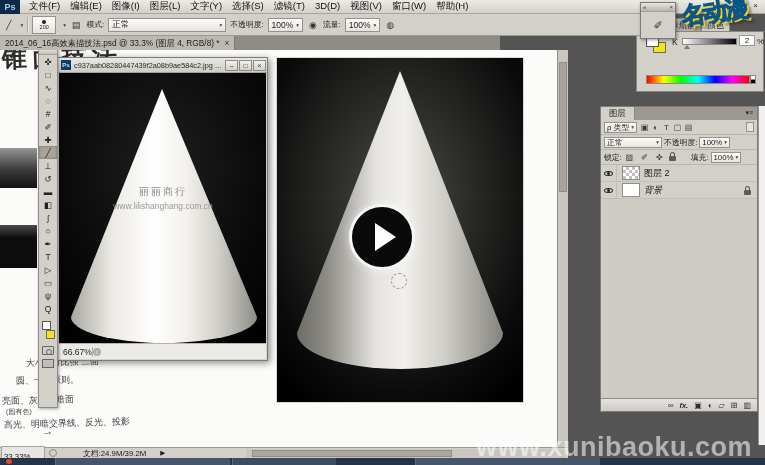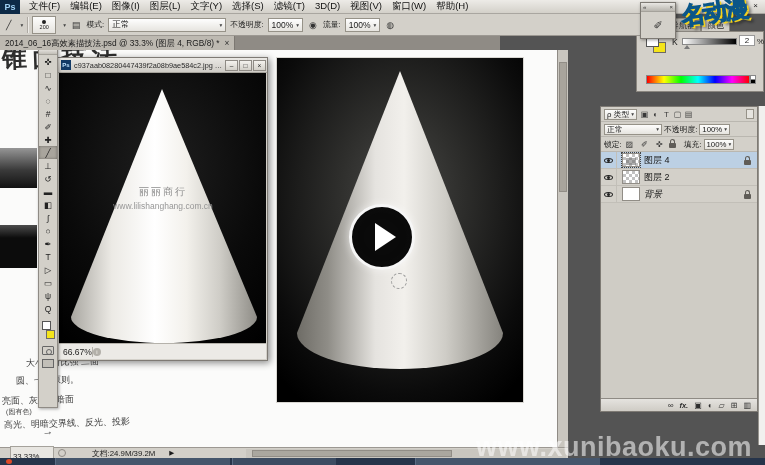--- a/index.html
+++ b/index.html
@@ -127,21 +127,21 @@
   .l-thumb.layer1::after{content:'';position:absolute;left:2px;top:5px;width:12px;height:3px;background:rgba(90,90,90,.4)}
   .l-name{font-size:9px;color:#161616}
   .l-name.it{font-style:italic}
   .l-lock{margin-left:auto;margin-right:6px}
   #lp-empty{flex:1;background:#cfccc5}
   #lp-bottom{height:13px;border-top:1px solid #8f8b85;background:linear-gradient(#e5e3df,#cfccc5);display:flex;justify-content:flex-end;align-items:center;gap:6px;padding-right:6px;font-size:8px;color:#2e2e2e}
   .bi.fx{font-style:italic;font-weight:bold;font-size:7.5px}
 
   
   #statusbar{left:0;top:447px;width:568px;height:11px;background:#d3d0c9;border-top:1px solid #9c9892;display:flex;align-items:center;font-size:7.8px;z-index:34}
-  #sb-zoom{width:44px;height:9px;border:1px solid #a5a29b;background:#e8e6e1;margin-left:10px;padding:6px 2px;line-height:8px}
+  #sb-zoom{width:44px;height:9px;border:1px solid #a5a29b;background:#e8e6e1;margin-left:1px;padding:6px 2px;line-height:8px}
   #sb-clock{width:8px;height:8px;border:1px solid #8f8b85;border-radius:50%;margin-left:4px}
   #sb-doc{margin-left:26px;white-space:nowrap}
   #sb-arr{margin-left:14px;font-size:6.5px}
   #sb-hscroll{position:absolute;left:246px;top:1px;width:320px;height:9px;background:#c9c6bf}
   #sb-hthumb{position:absolute;left:6px;top:1px;width:200px;height:7px;background:#aaa79f;border:1px solid #918d86}
   #taskbar{left:0;top:458px;width:765px;height:7px;background:#26344a;z-index:34}
   #tk-dot{position:absolute;left:6px;top:1px;width:6px;height:5px;border-radius:50%;background:#e04a28}
   .tk-seg{position:absolute;top:0;height:7px;background:#45566c;border-left:1px solid #5a6c84}
   #tk1{left:55px;width:175px}#tk2{left:232px;width:104px;background:#3c4c62}#tk3{left:415px;width:185px}
 
@@ -378,20 +378,24 @@
     <span id="cp-thumb"></span>
     <span id="cp-val">2</span>
     <span id="cp-pct">%</span>
     <span id="cp-spectrum"></span>
     <span id="cp-w"></span>
     <span id="cp-b"></span>
   </div>
 </div>
 
 <div class="abs" id="layerspanel">
+  <div id="lp-tabrow">
+    <span id="lp-tab">图层</span>
+    <span id="lp-menu">▾≡</span>
+  </div>
   <div class="lp-row">
     <span class="lp-combo">
       <span>ρ</span>&nbsp;<span>类型</span>
       <span class="ob-arrow">▾</span>
     </span>
     <span id="filter-icons" style="display:flex">
         <span class="lp-ficon">▣</span>
         <span class="lp-ficon">◐</span>
         <span class="lp-ficon">T</span>
         <span class="lp-ficon">▢</span>
@@ -411,35 +415,27 @@
     </span>
   </div>
   <div class="lp-row">
     <span class="lbl">锁定:</span>
     <span id="lock-icons" style="display:flex;gap:4px">
         <span class="lp-ficon">▨</span>
         <span class="lp-ficon">✐</span>
         <span class="lp-ficon">✜</span>
         <span class="lock-ic"></span>
       </span>
-    <span class="lbl" style="margin-left:6px">填充:</span>
+    <span class="lbl" style="margin-left:13px">填充:</span>
     <span class="lp-combo">
       <span>100%</span>
       <span class="ob-arrow">▾</span>
     </span>
   </div>
   <div id="layer-rows">
-      <div class="lrow sel">
-        <span class="l-eye">
-          <i class="eye-ic"></i>
-        </span>
-        <span class="l-thumb layer4"></span>
-        <span class="l-name">图层 4</span>
-        <span class="l-lock"><i class="lock-ic"></i></span>
-      </div>
       <div class="lrow">
         <span class="l-eye">
           <i class="eye-ic"></i>
         </span>
         <span class="l-thumb empty"></span>
         <span class="l-name">图层 2</span>
       </div>
       <div class="lrow">
         <span class="l-eye">
           <i class="eye-ic"></i>

